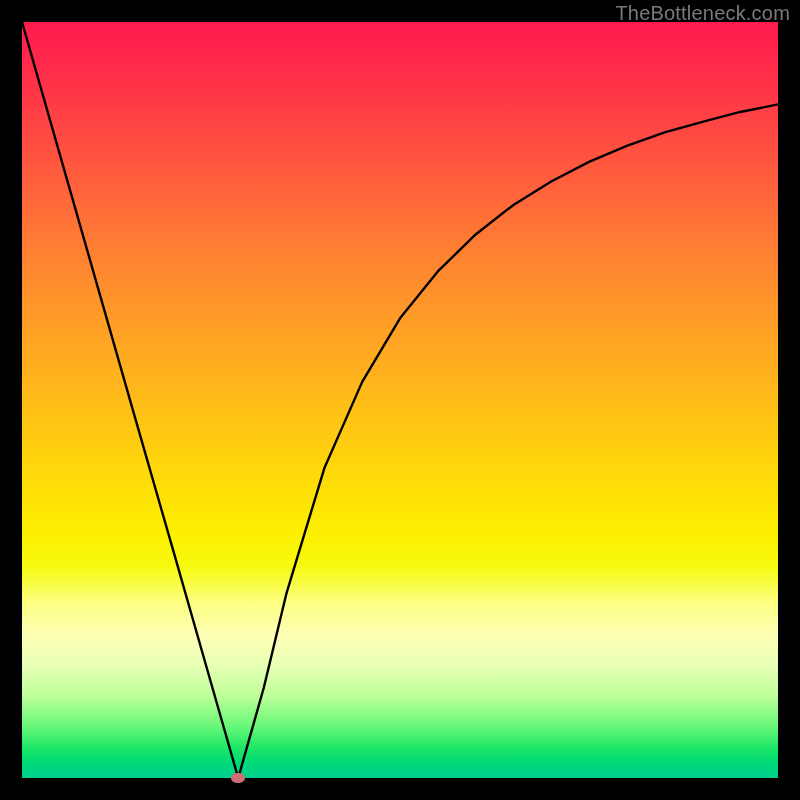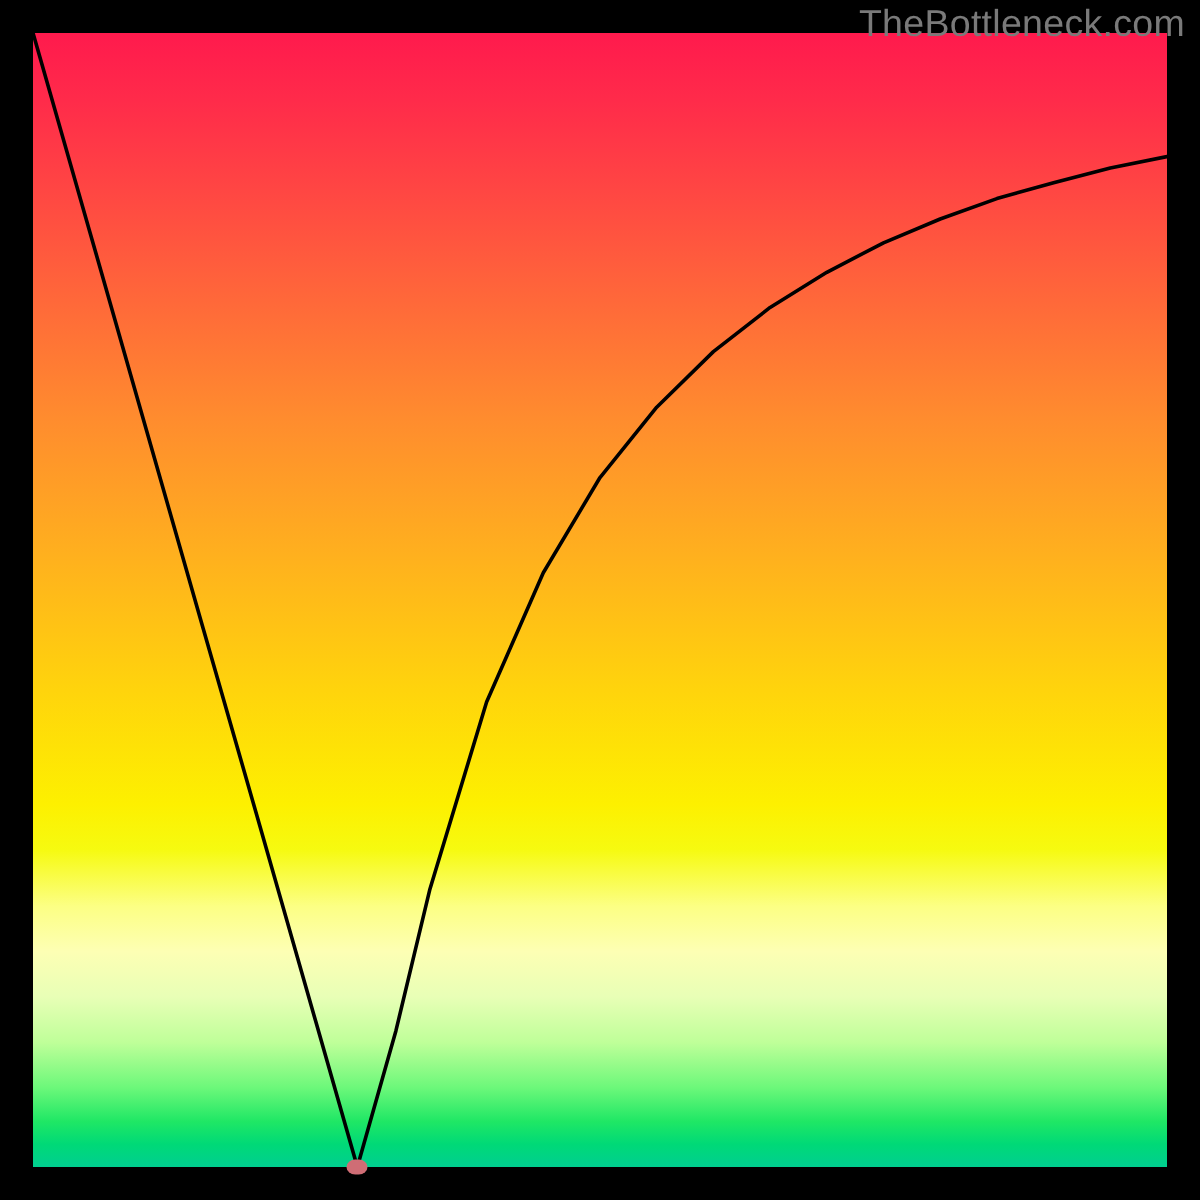--- a/index.html
+++ b/index.html
@@ -30,21 +30,21 @@
       #1fe765 96%,
       #00d977 98%,
       #00cf90 100%);
   }
 
   .watermark {
     position: absolute;
     top: 2px;
     right: 10px;
     color: #7a7a7a;
-    font-size: 25px;
+    font-size: 20px;
     letter-spacing: 0.2px;
     font-weight: 400;
   }
 
   svg.curve {
     position: absolute;
     left: 22px;
     top: 22px;
     width: 756px;
     height: 756px;

